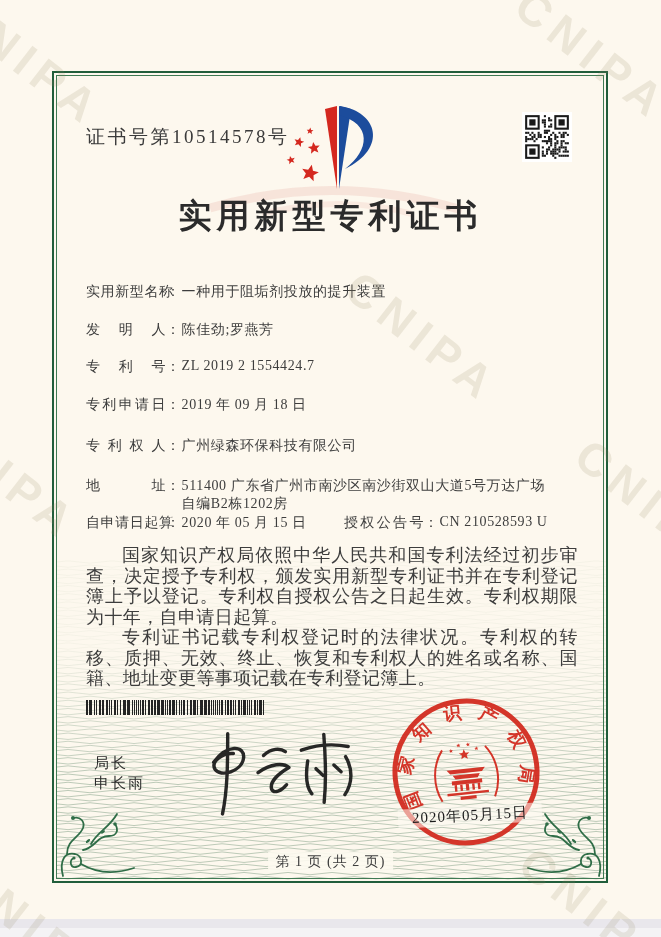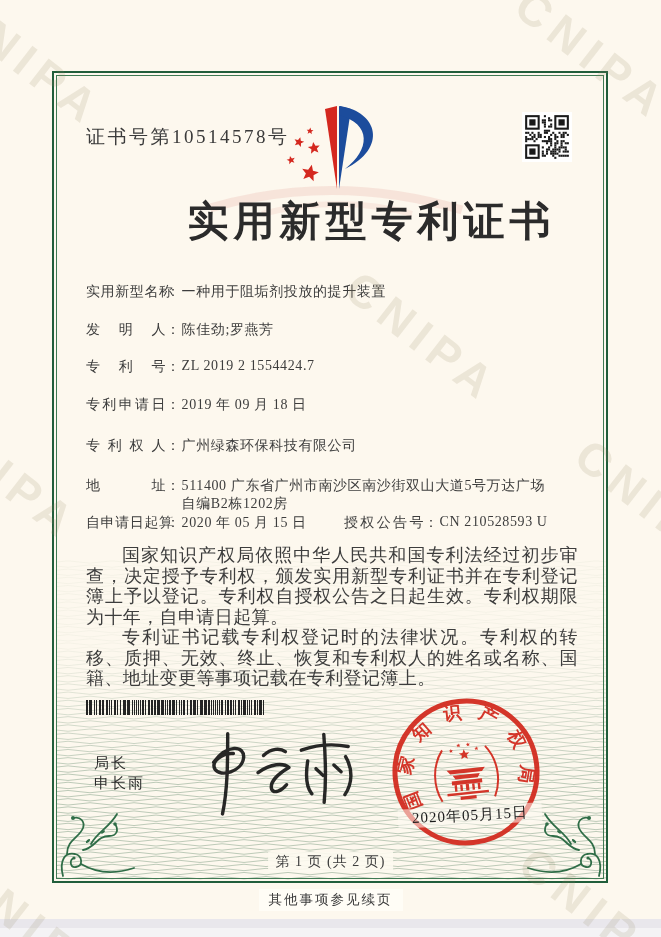--- a/index.html
+++ b/index.html
@@ -21,21 +21,21 @@
   .frame-inner{
     position:absolute;left:2px;top:2px;right:2px;bottom:2px;
     border:1.5px solid #3f7a53;
   }
   .abs{position:absolute;}
   .cert-no{
     left:86px;top:124px;font-size:19px;letter-spacing:2.5px;color:#3a3a3a;
   }
   .title{
     left:52px;top:194px;width:557px;text-align:center;
-    font-size:41px;font-weight:700;letter-spacing:5px;color:#2b2b2b;padding-left:41px;
+    font-size:33px;font-weight:700;letter-spacing:5px;color:#2b2b2b;
   }
   .row{left:86px;width:500px;font-size:14px;color:#3d3d3d;letter-spacing:0.6px;white-space:nowrap;}
   .lab{display:inline-block;width:80px;text-align:justify;text-align-last:justify;vertical-align:top;}
   .colon{vertical-align:top;}
   .val{display:inline-block;vertical-align:top;margin-left:1px;white-space:normal;}
   .r1{top:283px;} .r2{top:321px;} .r3{top:358px;} .r4{top:396px;}
   .r5{top:437px;} .r6{top:477px;} .r7{top:514px;}
   .pair2{position:absolute;left:258px;top:0;white-space:nowrap;}
   .paras{
     left:86px;top:545px;width:492px;font-size:18px;line-height:20.5px;
@@ -480,21 +480,20 @@
       <circle cx="16" cy="54" r="1.6"></circle>
         <circle cx="15" cy="14" r="2"></circle>
         <circle cx="57" cy="20" r="1.8"></circle>
       <ellipse cx="30" cy="37" rx="2.6" ry="1.2" transform="rotate(-40 30 37)"></ellipse>
       <ellipse cx="45" cy="28" rx="2.4" ry="1.1" transform="rotate(-40 45 28)"></ellipse>
     </g>
   </svg>
 
   <div class="abs page-ind">第 1 页 (共 2 页)</div>
 
-  <div class="abs foot-note">其他事项参见续页</div>
 
   <span class="wm" style="left:-28px;top:-16px;">CNIPA</span>
   <span class="wm" style="left:538px;top:-22px;">CNIPA</span>
   <span class="wm" style="left:368px;top:260px;">CNIPA</span>
   <span class="wm" style="left:-52px;top:398px;">CNIPA</span>
   <span class="wm" style="left:598px;top:428px;">CNIPA</span>
   <span class="wm" style="left:-20px;top:852px;">CNIPA</span>
   <span class="wm" style="left:542px;top:836px;">CNIPA</span>
 
   <div class="scan-edge"></div>

